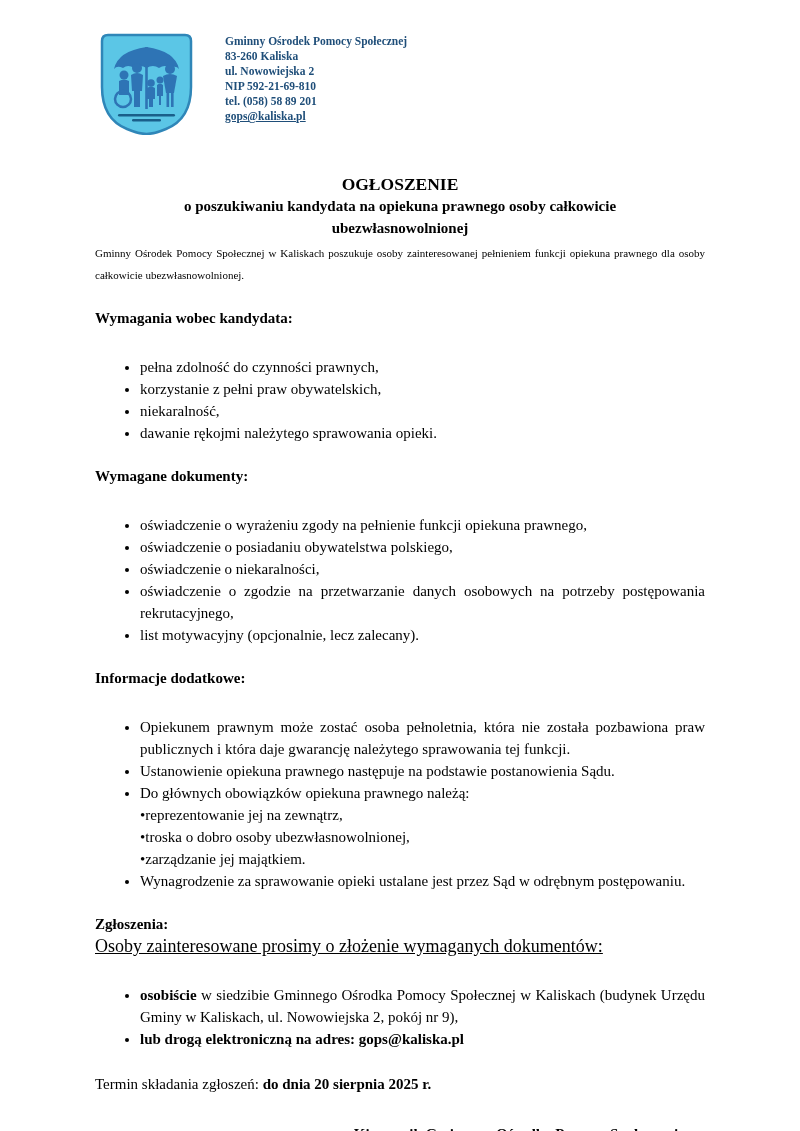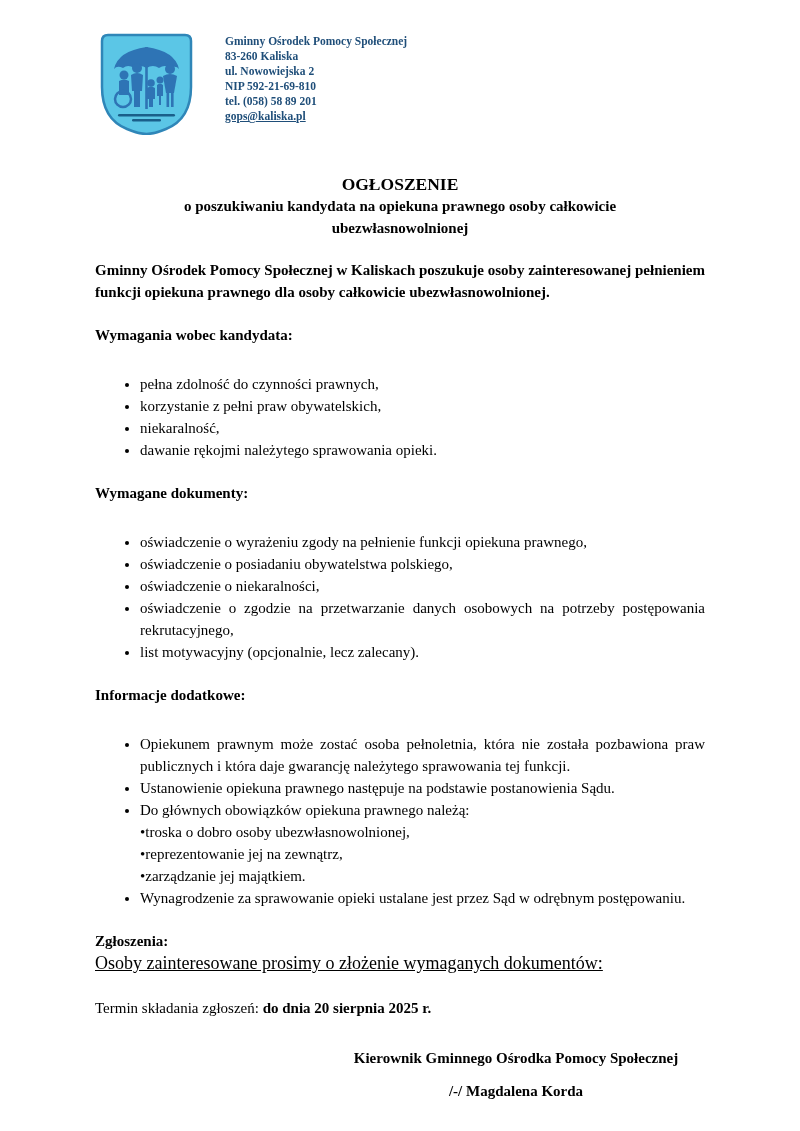--- a/index.html
+++ b/index.html
@@ -47,23 +47,23 @@
   }
   .title-sub {
     font-size: 15px;
     font-weight: bold;
     line-height: 22px;
     max-width: 520px;
     margin: 0 auto;
   }
   
   .intro {
-    margin-top: 20px;
-    font-size: 15px;
-    font-weight: bold;
+    margin-top: 3px;
+    font-size: 11px;
+    font-weight: normal;
     line-height: 22px;
     text-align: justify;
   }
   .section { margin-top: 21px; }
   .section-heading {
     font-size: 15px;
     font-weight: bold;
     line-height: 22px;
   }
   ul.bullets {
@@ -173,29 +173,33 @@
           <li class="bullet-item">oświadczenie o niekaralności,</li>
           <li class="bullet-item justify">oświadczenie o zgodzie na przetwarzanie danych osobowych na potrzeby postępowania rekrutacyjnego,</li>
           <li class="bullet-item">list motywacyjny (opcjonalnie, lecz zalecany).</li>
         </ul>
       </div>
       <div class="section">
         <p class="section-heading">Informacje dodatkowe:</p>
         <ul class="bullets">
           <li class="bullet-item justify">Opiekunem prawnym może zostać osoba pełnoletnia, która nie została pozbawiona praw publicznych i która daje gwarancję należytego sprawowania tej funkcji.</li>
           <li class="bullet-item">Ustanowienie opiekuna prawnego następuje na podstawie postanowienia Sądu.</li>
-          <li class="bullet-item">Do głównych obowiązków opiekuna prawnego należą:<div class="sub-item">troska o dobro osoby ubezwłasnowolnionej,</div><div class="sub-item">reprezentowanie jej na zewnątrz,</div><div class="sub-item">zarządzanie jej majątkiem.</div></li>
+          <li class="bullet-item">Do głównych obowiązków opiekuna prawnego należą:<div class="sub-item">reprezentowanie jej na zewnątrz,</div><div class="sub-item">troska o dobro osoby ubezwłasnowolnionej,</div><div class="sub-item">zarządzanie jej majątkiem.</div></li>
           <li class="bullet-item justify">Wynagrodzenie za sprawowanie opieki ustalane jest przez Sąd w odrębnym postępowaniu.</li>
         </ul>
       </div>
     </div>
 
   <div class="section">
     <p class="section-heading">Zgłoszenia:</p>
     <p class="apps-lead">Osoby zainteresowane prosimy o złożenie wymaganych dokumentów:</p>
+    <ul class="bullets" id="applications-list">
+        <li class="bullet-item justify"><span class="lead-bold">osobiście</span><span> w siedzibie Gminnego Ośrodka Pomocy Społecznej w Kaliskach (budynek Urzędu Gminy w Kaliskach, ul. Nowowiejska 2, pokój nr 9),</span></li>
+        <li class="bullet-item"><span class="lead-bold">lub drogą elektroniczną na adres: gops@kaliska.pl</span></li>
+      </ul>
   </div>
 
   <p class="deadline">
     <span>Termin składania zgłoszeń: </span><span class="bold">do dnia 20 sierpnia 2025 r.</span>
   </p>
 
   <div class="signature">
     <div>Kierownik Gminnego Ośrodka Pomocy Społecznej</div>
     <div class="sig-name">/-/ Magdalena Korda</div>
   </div>

